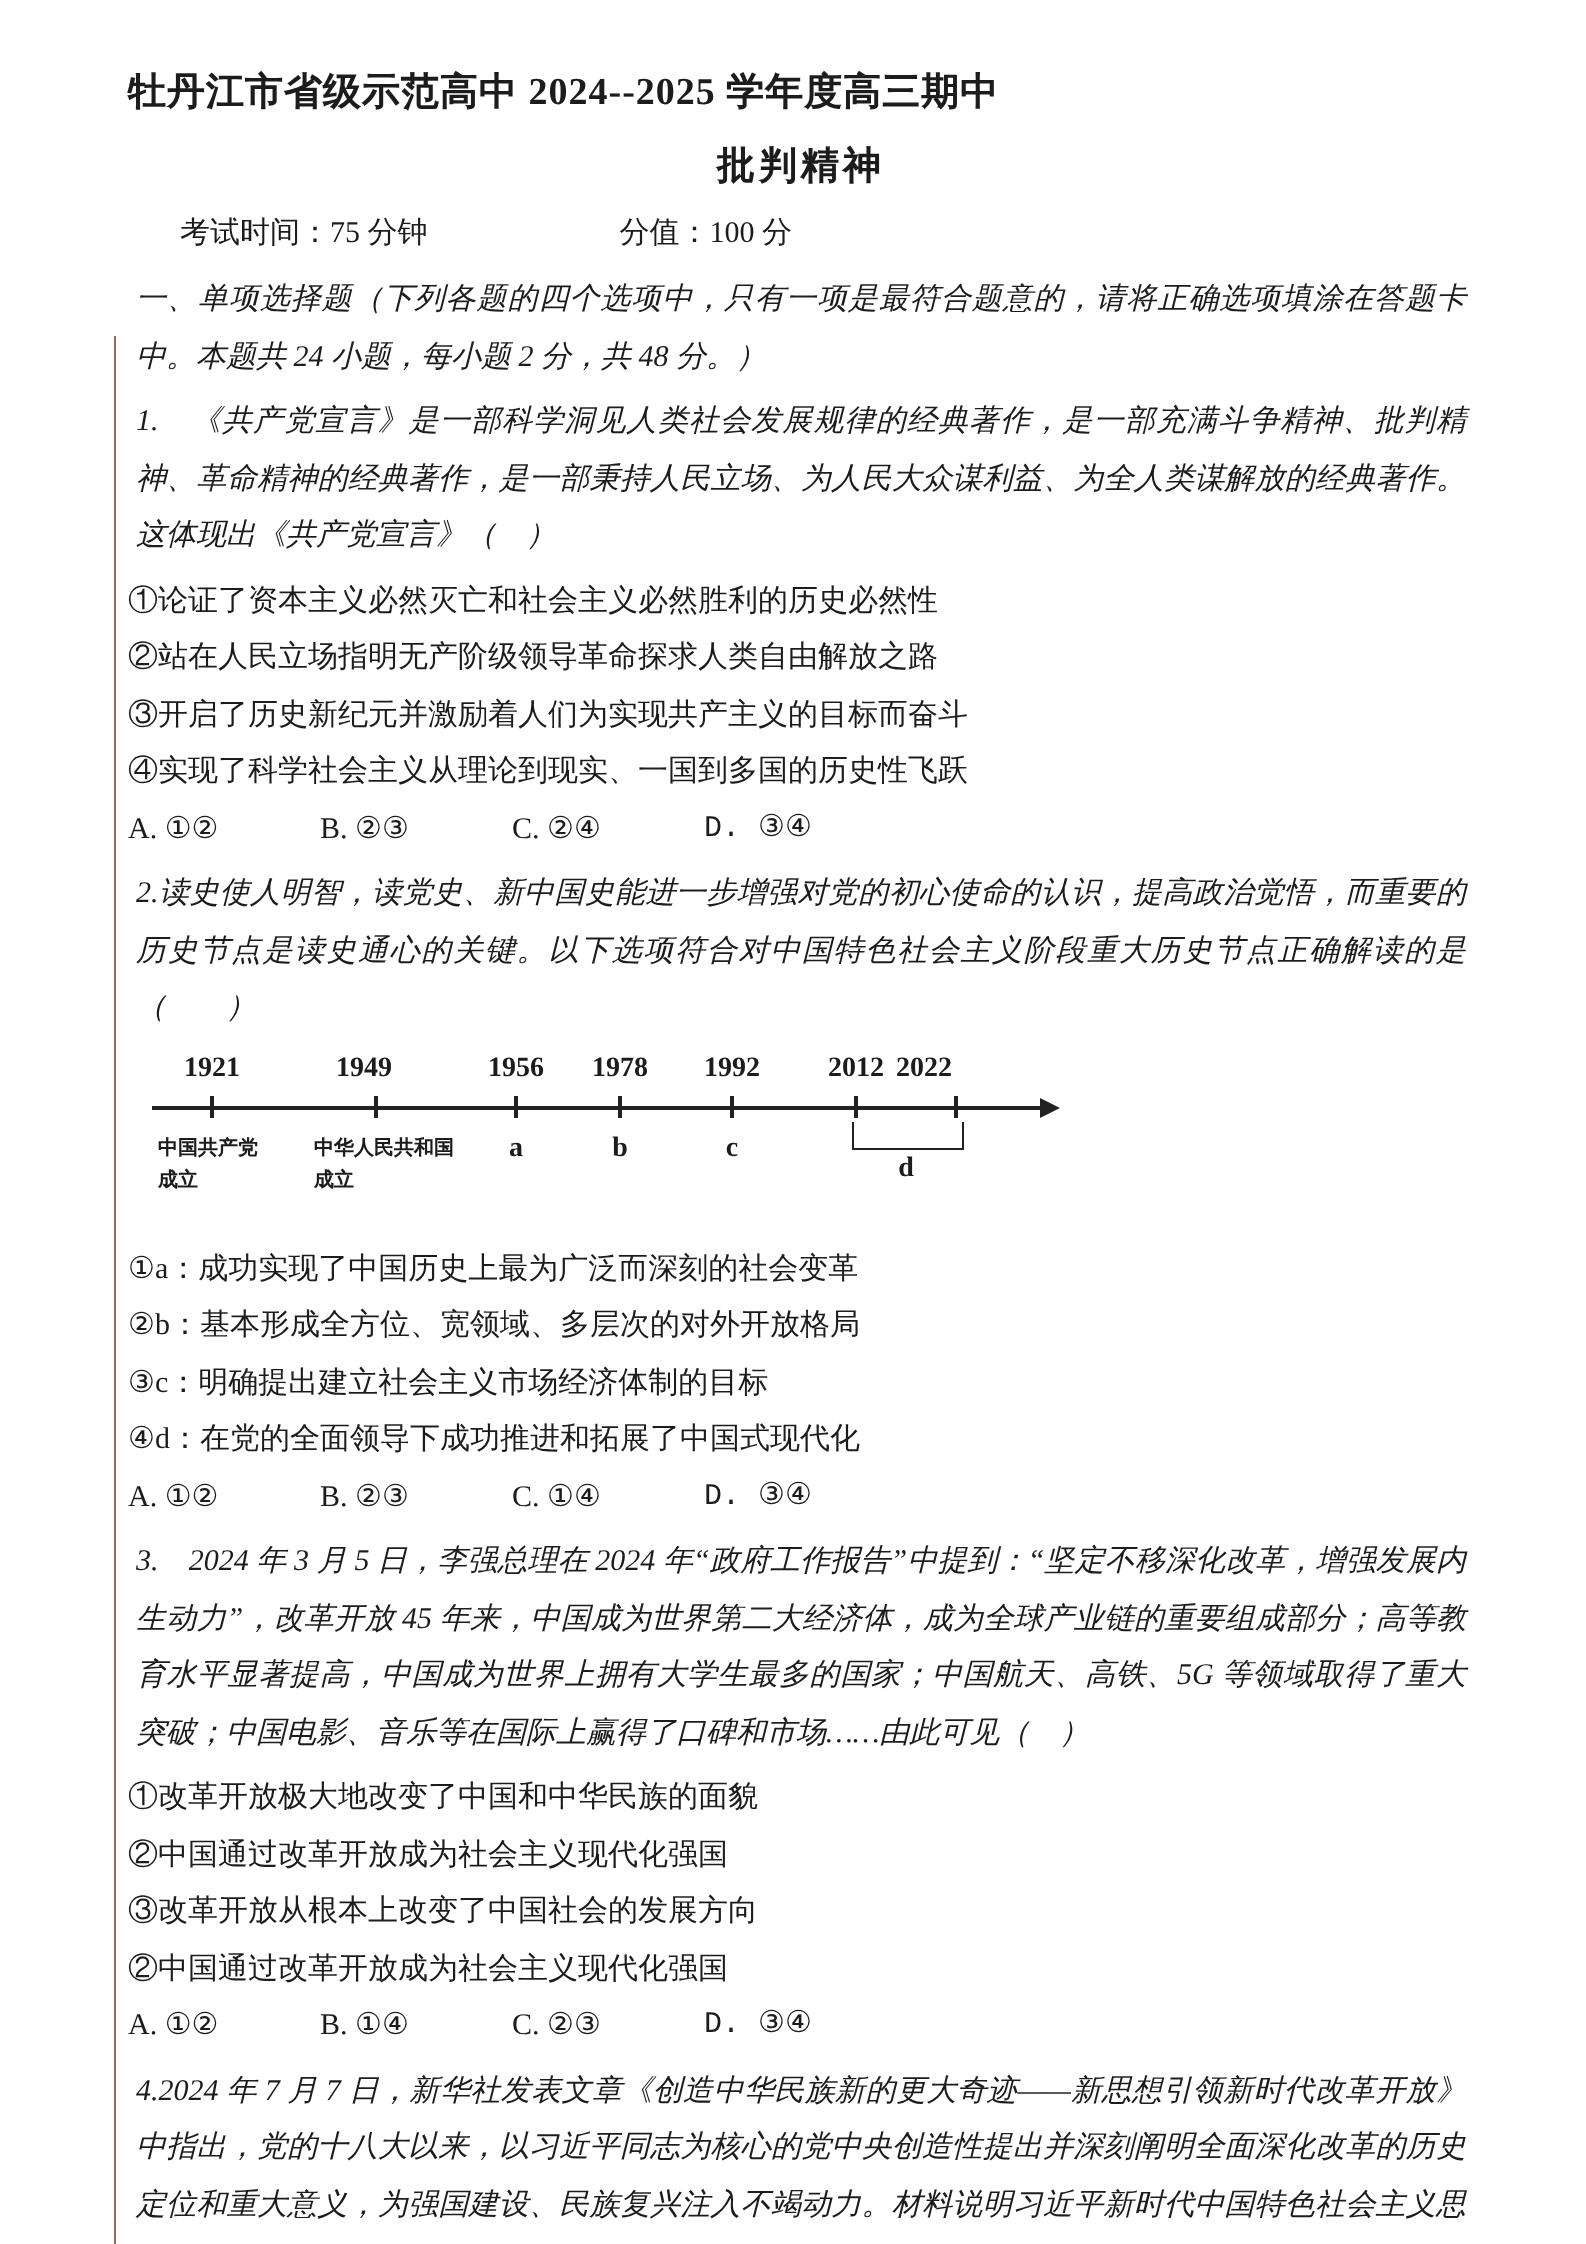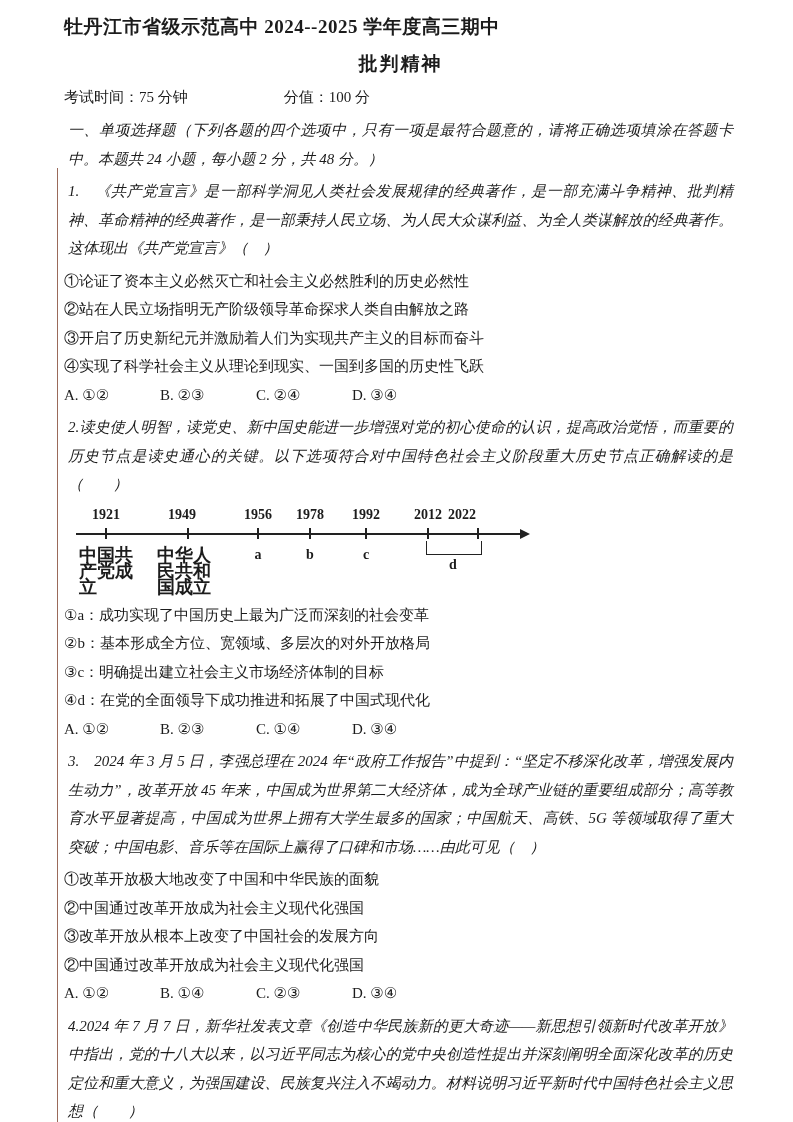--- a/index.html
+++ b/index.html
@@ -4,51 +4,51 @@
 <style>
   html, body { margin: 0; padding: 0; background: #ffffff; }
   body {
     width: 793px; height: 1122px; overflow: hidden;
     font-family: "Liberation Serif", "DejaVu Serif", serif;
     color: #1c1c1c;
   }
   .page {
     position: relative;
     width: 793px; height: 1122px;
-    padding: 12px 56px 0 64px;
+    padding: 32px 56px 0 64px;
     box-sizing: border-box;
   }
   .margin-line {
     position: absolute; left: 57px; top: 168px; bottom: 0;
     width: 1px; background: #9a6a5a;
   }
   .title {
     font-size: 19px; font-weight: bold; margin: 0;
     line-height: 30px; letter-spacing: 0.5px;
   }
   .subtitle {
     font-size: 19px; font-weight: bold; text-align: center;
     margin: 6px 0 2px 0; line-height: 32px; letter-spacing: 2px;
   }
   .info-row {
-    display: flex; gap: 96px; 
+    display: flex; gap: 96px; margin-left: 26px;
     font-size: 15px; line-height: 30px;
   }
   .section-title {
     text-align: center; font-size: 15.5px; line-height: 30px;
   }
   .para {
     margin: 4px; font-size: 15px; line-height: 28.5px;
     text-align: justify;
     font-style: italic;
   }
   .item { font-size: 15px; line-height: 28.5px; }
   .choices { display: flex; font-size: 15px; line-height: 28.5px; }
   .choices span { width: 96px; }
-  .choices span:last-child { width: auto; }
+  .choices span:last-child { width: auto; font-family: Liberation Mono, monospace; }
 
   
   .timeline {
     position: relative; height: 96px; width: 480px;
     margin: 4px 0 2px 12px;
   }
   .tl-axis {
     position: absolute; left: 0; top: 30px; width: 446px; height: 2px;
     background: #222;
   }
@@ -62,21 +62,21 @@
   .tl-tick {
     position: absolute; top: 25px; width: 2px; height: 11px;
     background: #222; transform: translateX(-50%);
   }
   .tl-year {
     position: absolute; top: 4px; transform: translateX(-50%);
     font-size: 14px; font-weight: bold; white-space: nowrap;
   }
   .tl-cap {
     position: absolute; top: 44px; transform: translateX(-50%);
-    font-size: 18px; font-weight: bold; line-height: 16px;
+    font-size: 10px; font-weight: bold; line-height: 16px;
     text-align: left;
   }
   .tl-letter {
     position: absolute; top: 44px; transform: translateX(-50%);
     font-size: 14px; font-weight: bold;
   }
   .tl-bracket {
     position: absolute; top: 38px; left: 350px; width: 54px; height: 13px;
     border-left: 1.5px solid #222;
     border-right: 1.5px solid #222;

